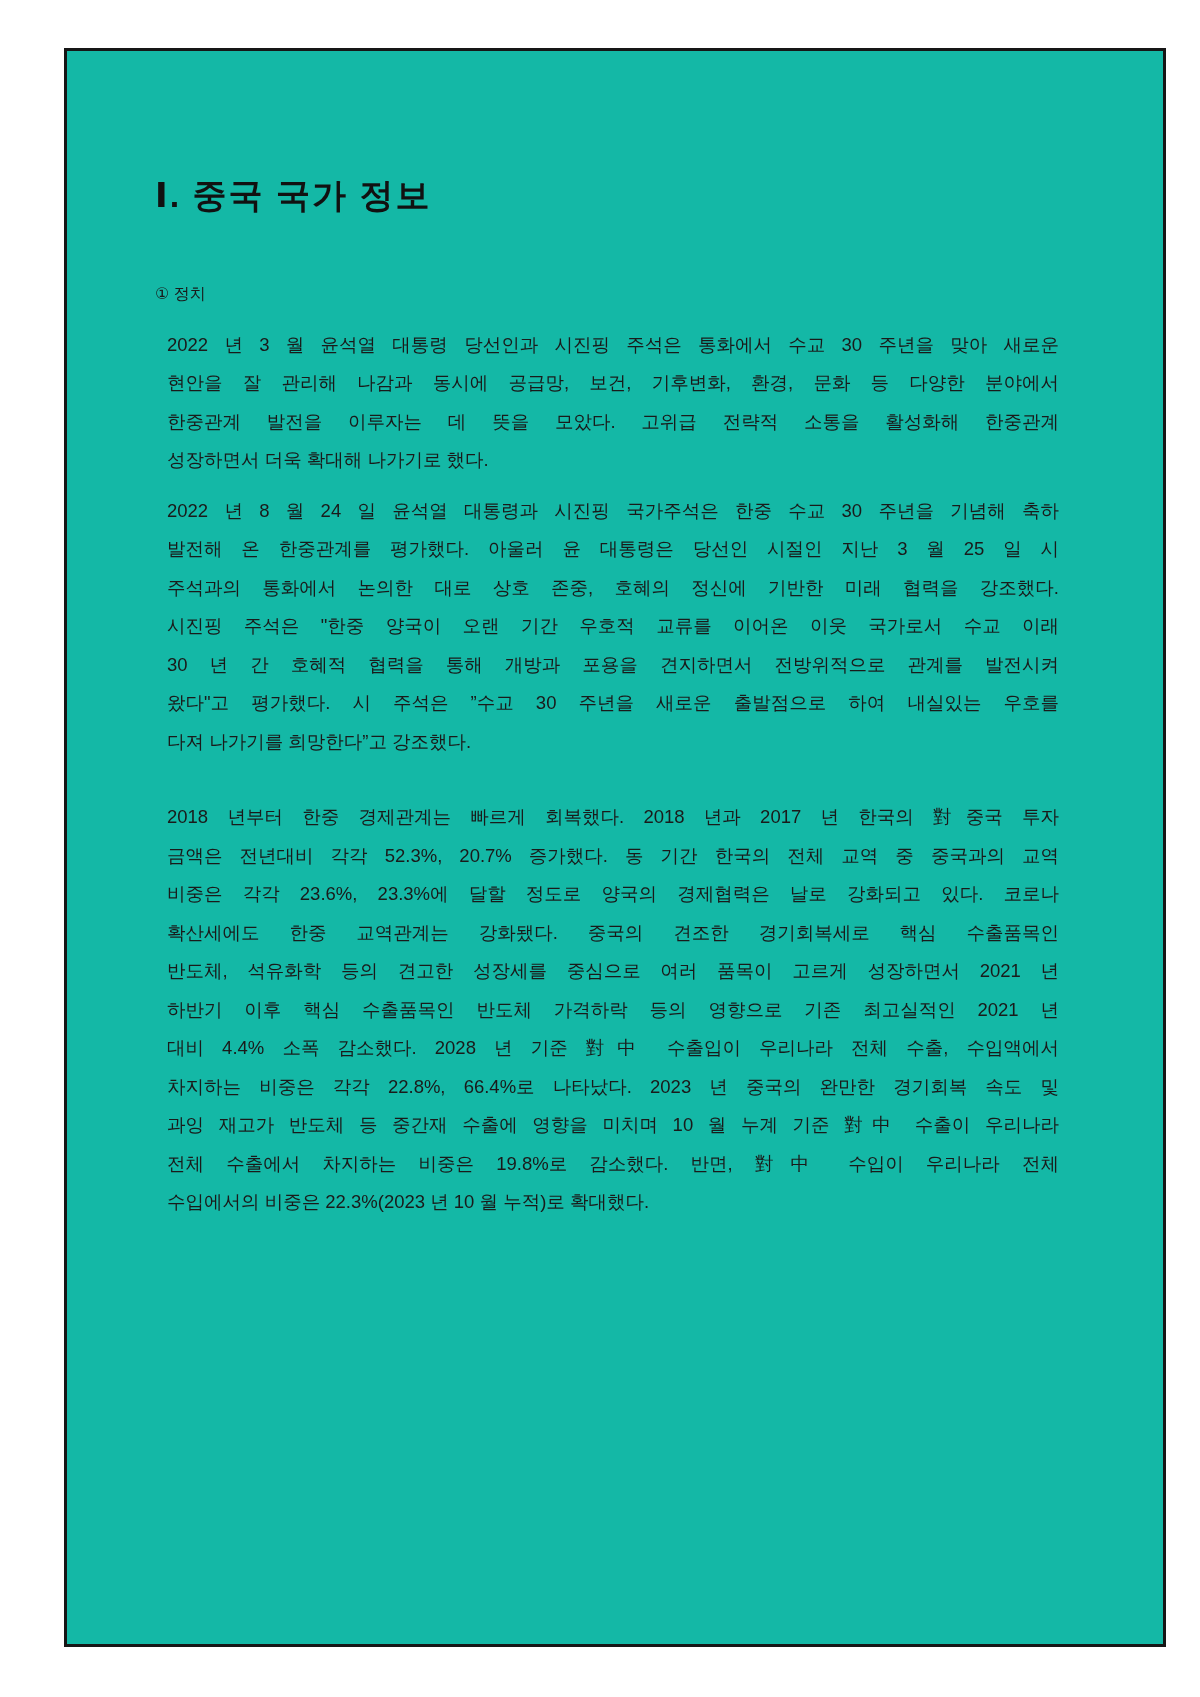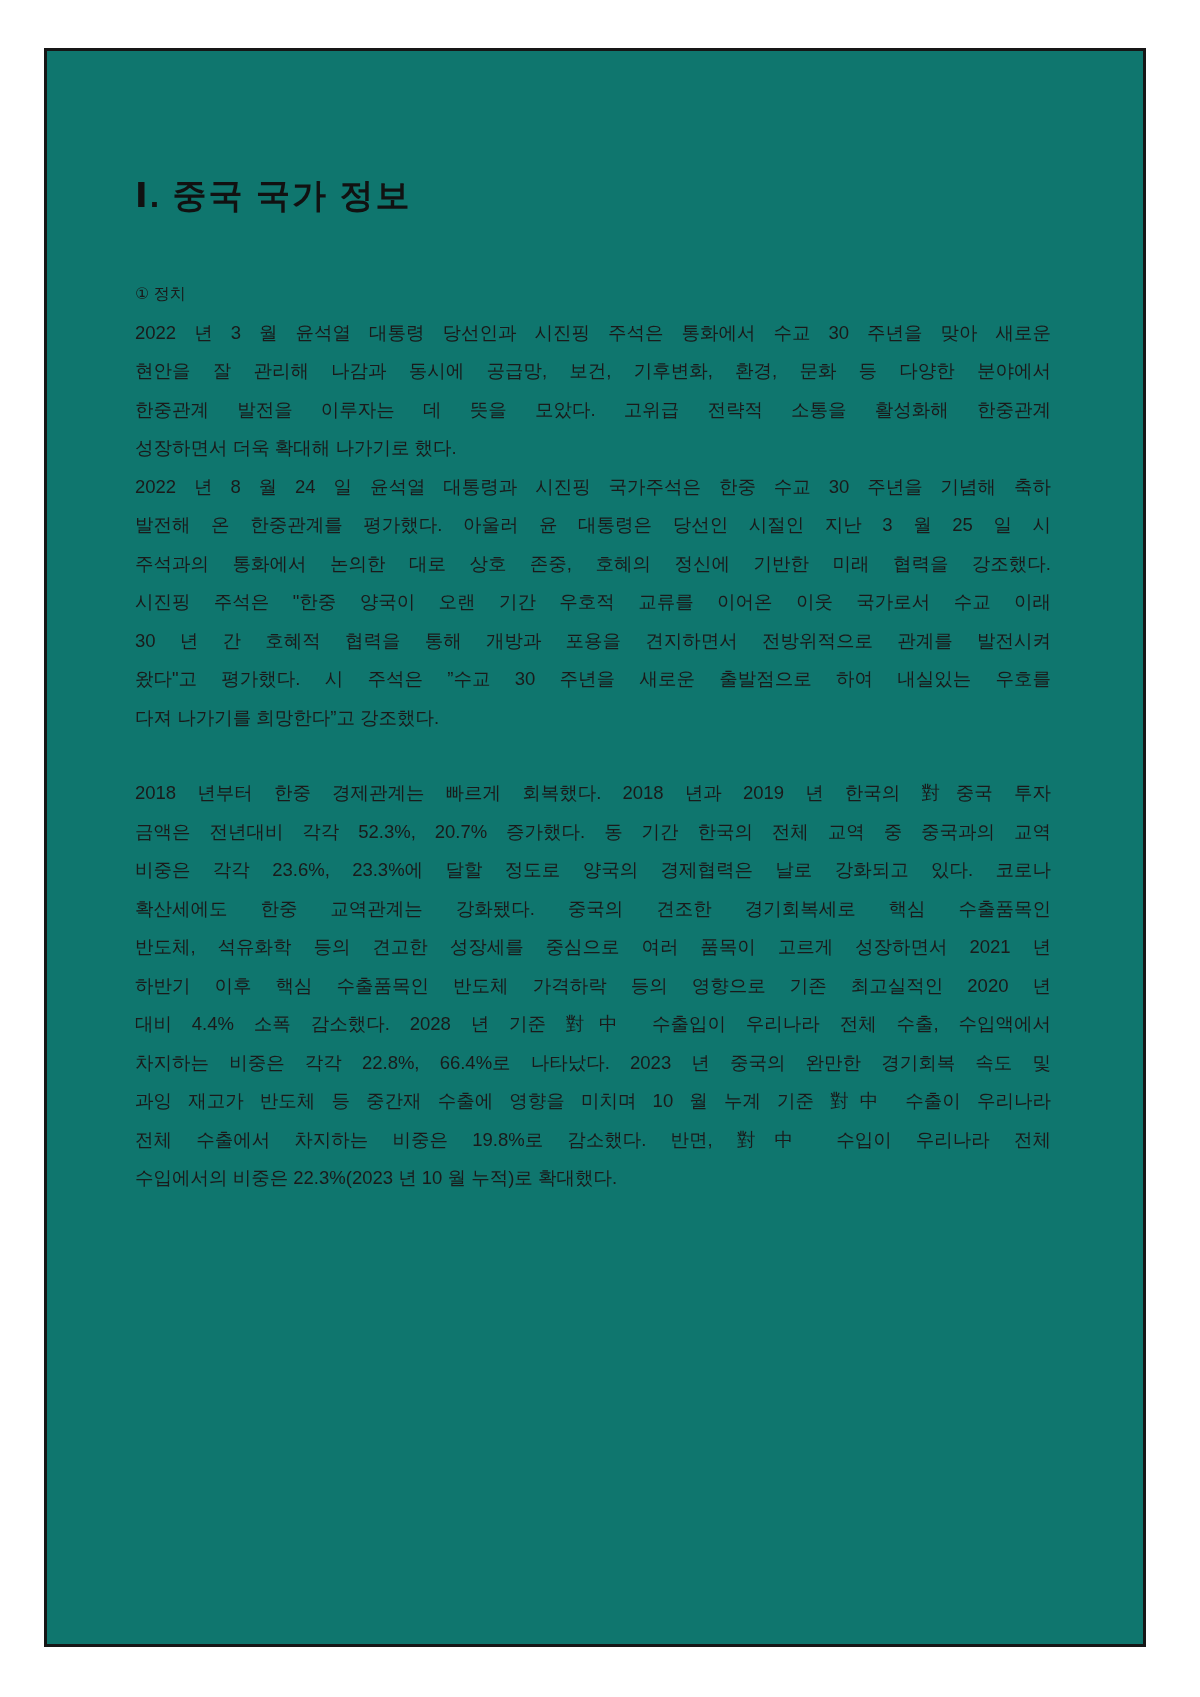--- a/index.html
+++ b/index.html
@@ -13,48 +13,48 @@
   }
   .page {
     position: relative;
     width: 1200px;
     height: 1697px;
     background: #ffffff;
     overflow: hidden;
   }
   .frame {
     position: absolute;
-    left: 44px;
+    left: 64px;
     top: 48px;
     width: 1102px;
     height: 1599px;
     box-sizing: border-box;
     border: 3px solid #161616;
-    background: #0f766e;
+    background: #14b8a6;
   }
   .content {
     box-sizing: border-box;
     width: 100%;
     height: 100%;
     padding: 122px 92px 0 88px;
   }
   .title {
     margin: 0 0 58px 0;
     font-size: 34px;
     line-height: 44px;
     font-weight: bold;
     letter-spacing: 2px;
     color: #111111;
   }
   .sec-heading {
     font-size: 16px;
     line-height: 38.5px;
     font-weight: normal;
   }
-  .para { margin: 0; }
+  .para { margin: 12px; }
   .line {
     font-size: 18.5px;
     line-height: 38.5px;
     text-align: justify;
     text-align-last: justify;
     word-break: keep-all;
     white-space: normal;
   }
   .para .line:last-child {
     text-align: justify;
@@ -88,26 +88,26 @@
             <div class="line">시진핑 주석은 "한중 양국이 오랜 기간 우호적 교류를 이어온 이웃 국가로서 수교 이래</div>
             <div class="line">30 년 간 호혜적 협력을 통해 개방과 포용을 견지하면서 전방위적으로 관계를 발전시켜</div>
             <div class="line">왔다"고 평가했다. 시 주석은 ”수교 30 주년을 새로운 출발점으로 하여 내실있는 우호를</div>
             <div class="line">다져 나가기를 희망한다”고 강조했다.</div>
           </div>
       </section>
 
       <section class="sec sec-economy">
 
         <div class="para">
-            <div class="line">2018 년부터 한중 경제관계는 빠르게 회복했다. 2018 년과 2019 년 한국의 對중국 투자</div>
+            <div class="line">2018 년부터 한중 경제관계는 빠르게 회복했다. 2018 년과 2017 년 한국의 對중국 투자</div>
             <div class="line">금액은 전년대비 각각 52.3%, 20.7% 증가했다. 동 기간 한국의 전체 교역 중 중국과의 교역</div>
             <div class="line">비중은 각각 23.6%, 23.3%에 달할 정도로 양국의 경제협력은 날로 강화되고 있다. 코로나</div>
             <div class="line">확산세에도 한중 교역관계는 강화됐다. 중국의 견조한 경기회복세로 핵심 수출품목인</div>
             <div class="line">반도체, 석유화학 등의 견고한 성장세를 중심으로 여러 품목이 고르게 성장하면서 2021 년</div>
-            <div class="line">하반기 이후 핵심 수출품목인 반도체 가격하락 등의 영향으로 기존 최고실적인 2020 년</div>
+            <div class="line">하반기 이후 핵심 수출품목인 반도체 가격하락 등의 영향으로 기존 최고실적인 2021 년</div>
             <div class="line">대비 4.4% 소폭 감소했다. 2028 년 기준 對中 수출입이 우리나라 전체 수출, 수입액에서</div>
             <div class="line">차지하는 비중은 각각 22.8%, 66.4%로 나타났다. 2023 년 중국의 완만한 경기회복 속도 및</div>
             <div class="line">과잉 재고가 반도체 등 중간재 수출에 영향을 미치며 10 월 누계 기준 對中 수출이 우리나라</div>
             <div class="line">전체 수출에서 차지하는 비중은 19.8%로 감소했다. 반면, 對中 수입이 우리나라 전체</div>
             <div class="line">수입에서의 비중은 22.3%(2023 년 10 월 누적)로 확대했다.</div>
           </div>
       </section>
 
     </div>
   </div>

